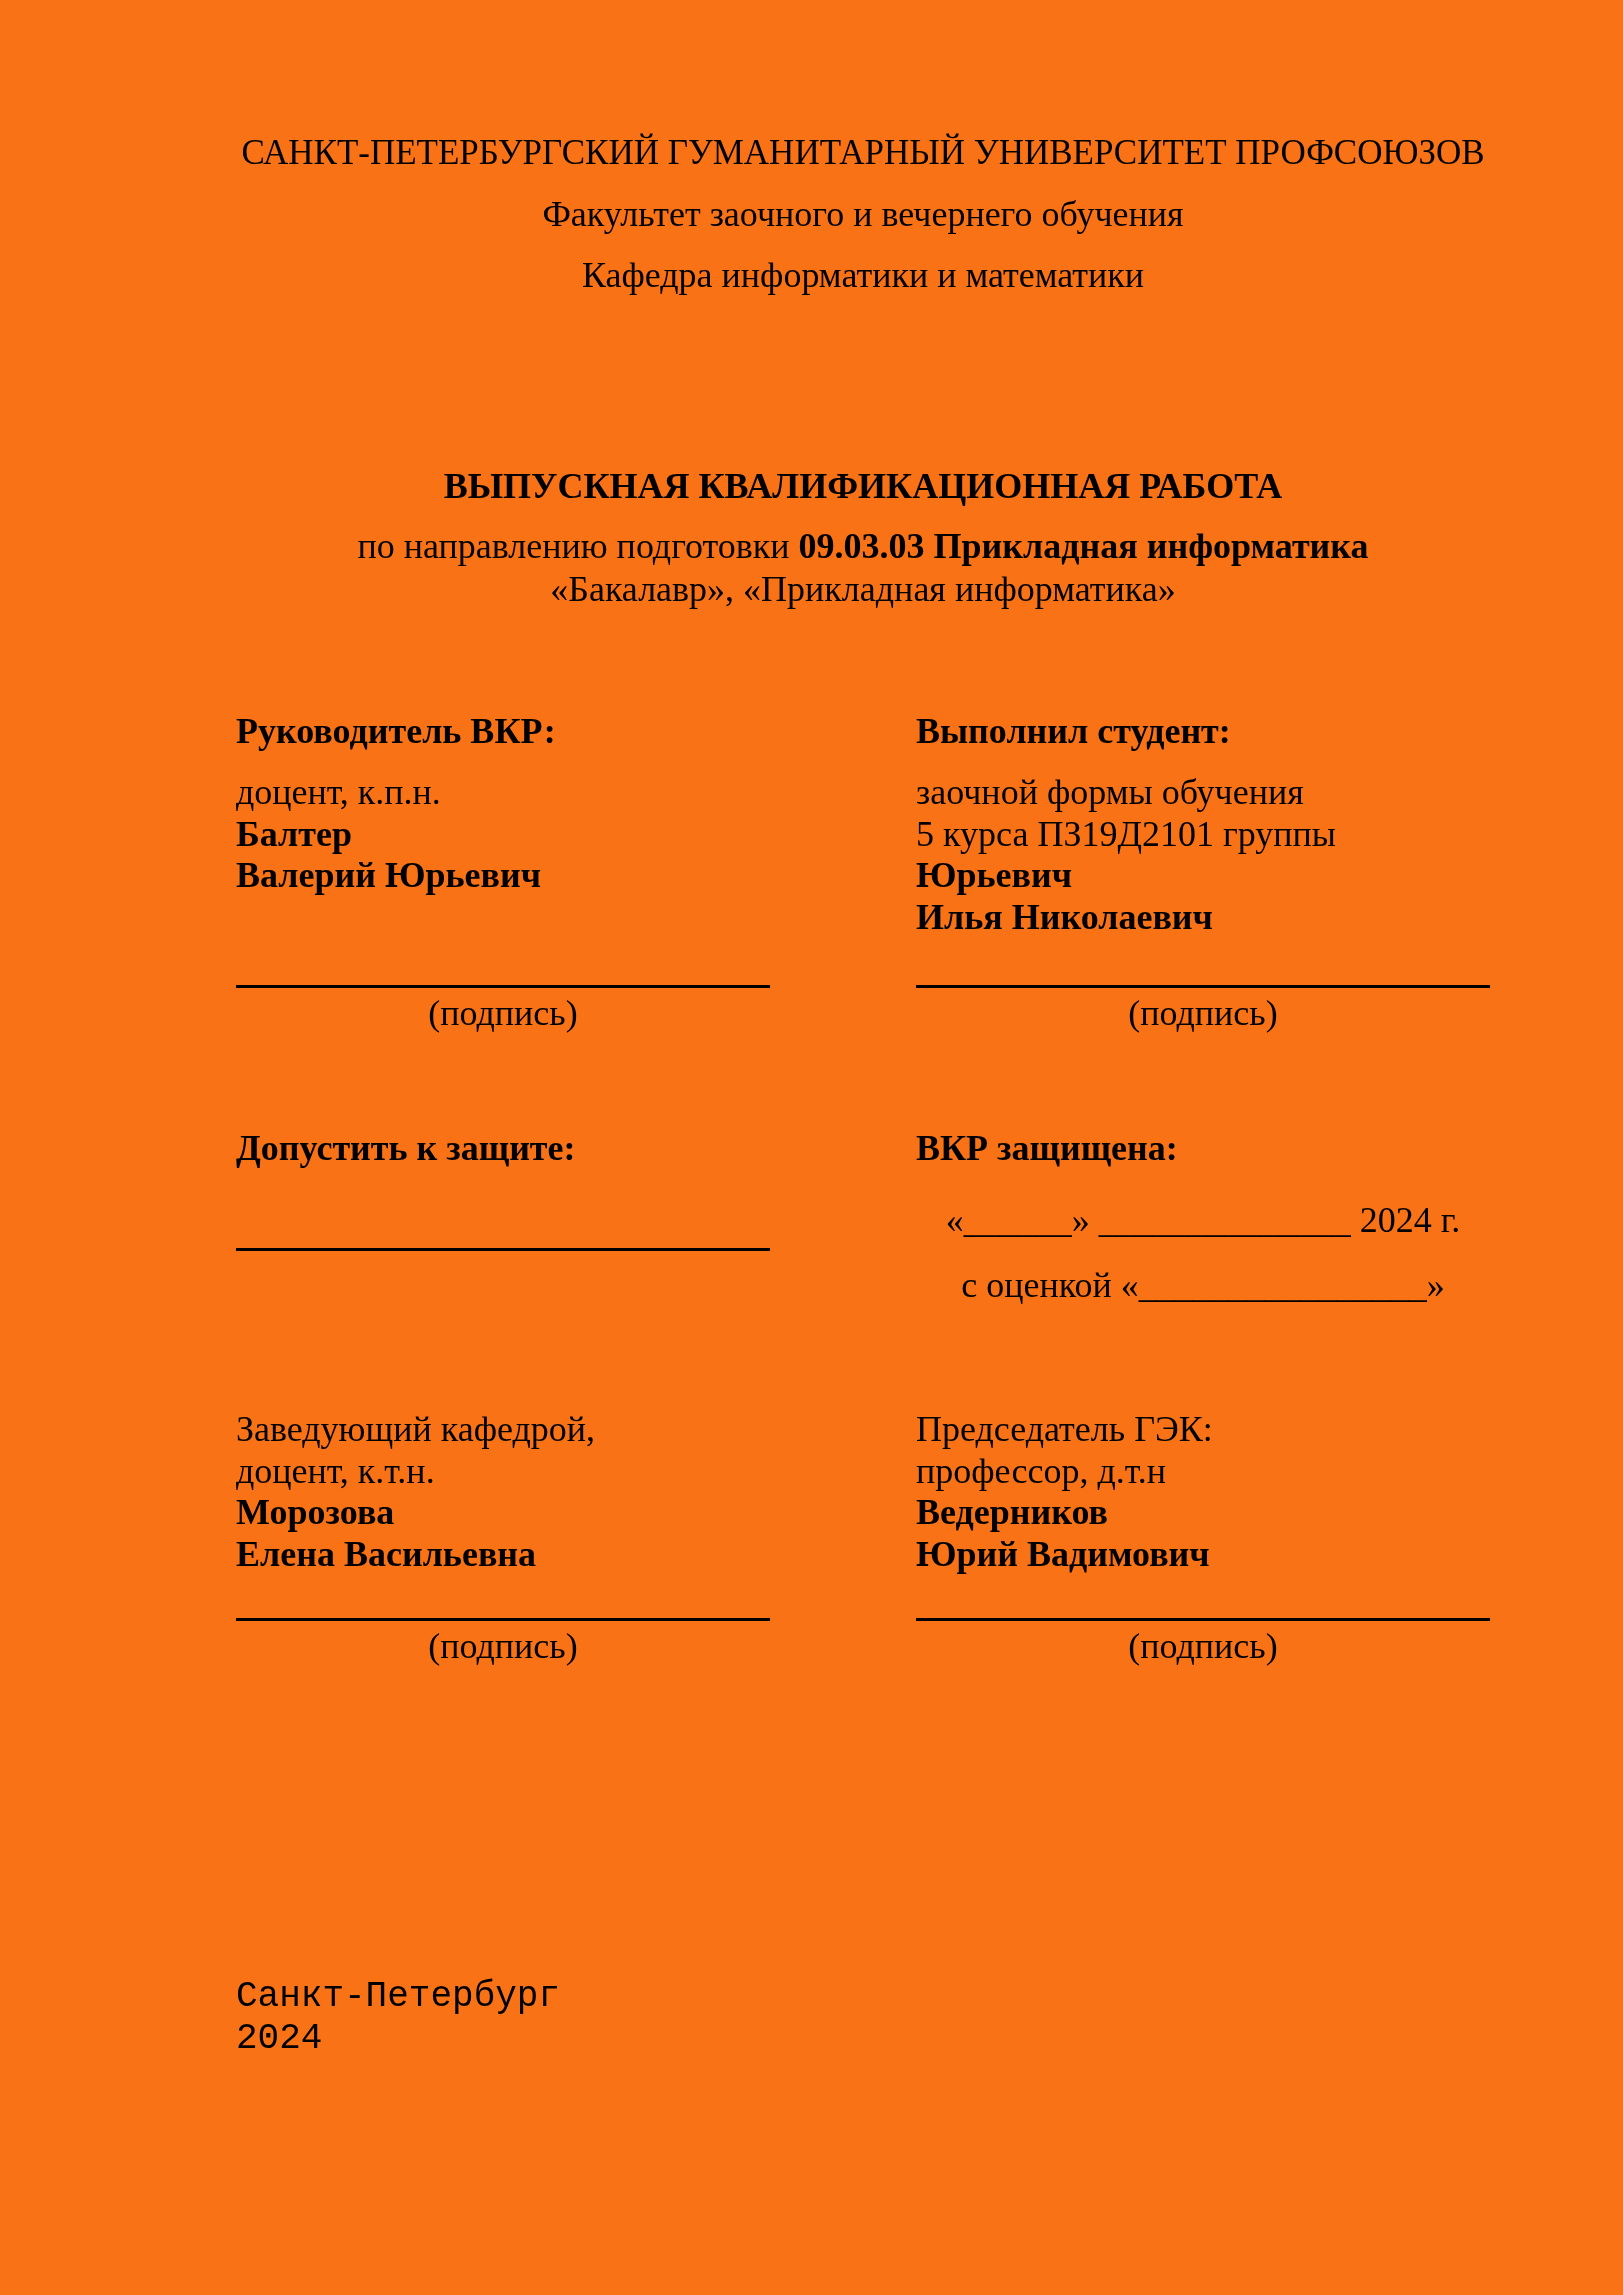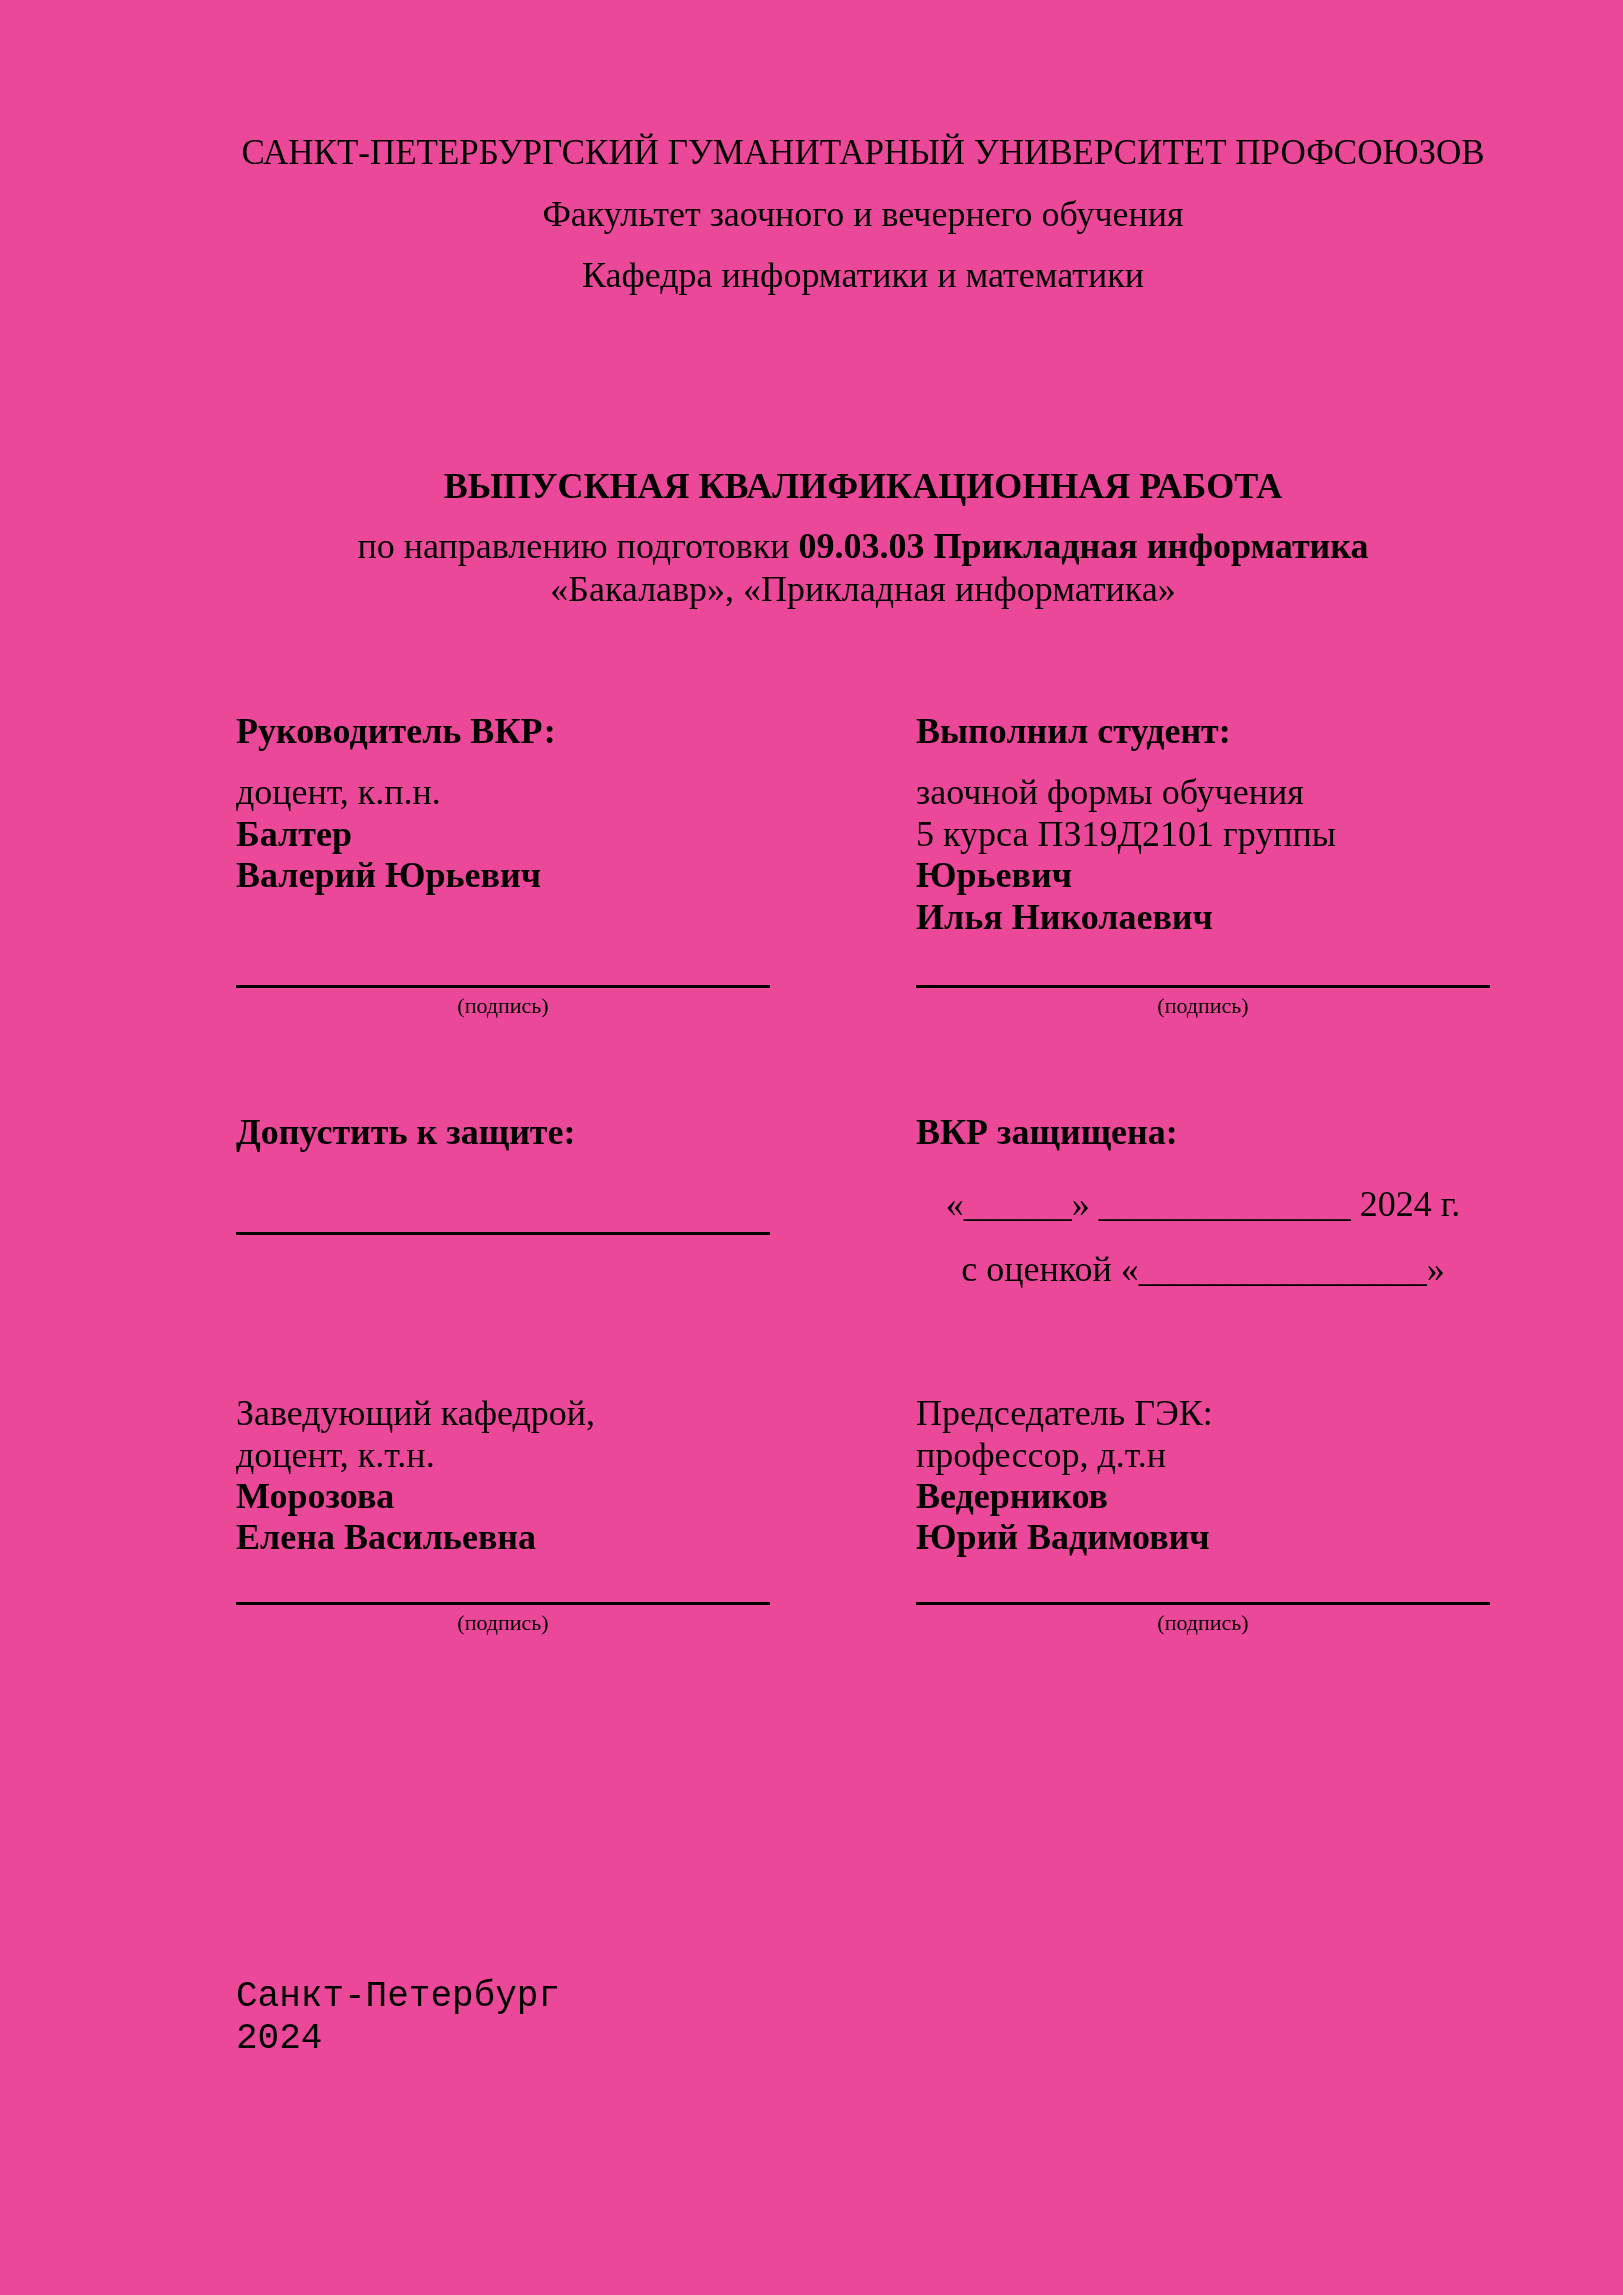--- a/index.html
+++ b/index.html
@@ -2,21 +2,21 @@
 <html style="font-size:12.6px"><head>
 <meta charset="utf-8">
 <style>
   * { box-sizing: border-box; }
   html, body { margin: 0; padding: 0; background: #ffffff; }
   .page {
     position: relative;
     width: 1623px;
     height: 2295px;
     margin: 0 auto;
-    background: #ec4899;
+    background: #f97316;
     color: #000000;
     font-family: "Liberation Serif", "DejaVu Serif", serif;
     font-size: 36px;
     line-height: 1.15;
     overflow: hidden;
   }
   .content {
     padding: 133px 133px 0 236px;
   }
   p { margin: 0; }
@@ -48,21 +48,21 @@
 
   .sig-cell { margin-top: 47px; }
   .sig-cell-late { margin-top: 43px; }
   .sig-line {
     width: 100%;
     height: 0;
     border-bottom: 3.1px solid #000000;
   }
   .sig-caption {
     text-align: center;
-    font-size: 22px;
+    font-size: 36px;
     margin-top: 4.7px;
   }
 
   .defense-dates { margin-top: 31px; text-align: center; }
   .defense-dates p { margin-bottom: 23.6px; }
   .admission-sig { margin-top: 79px; }
 
   
   .doc-footer {
     position: absolute;

